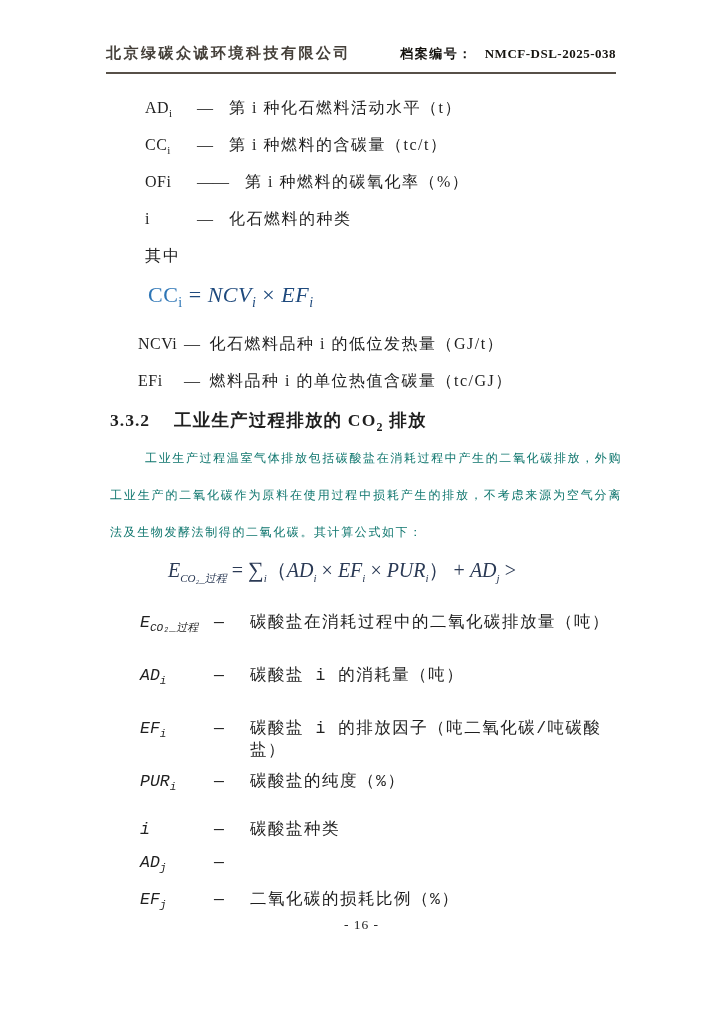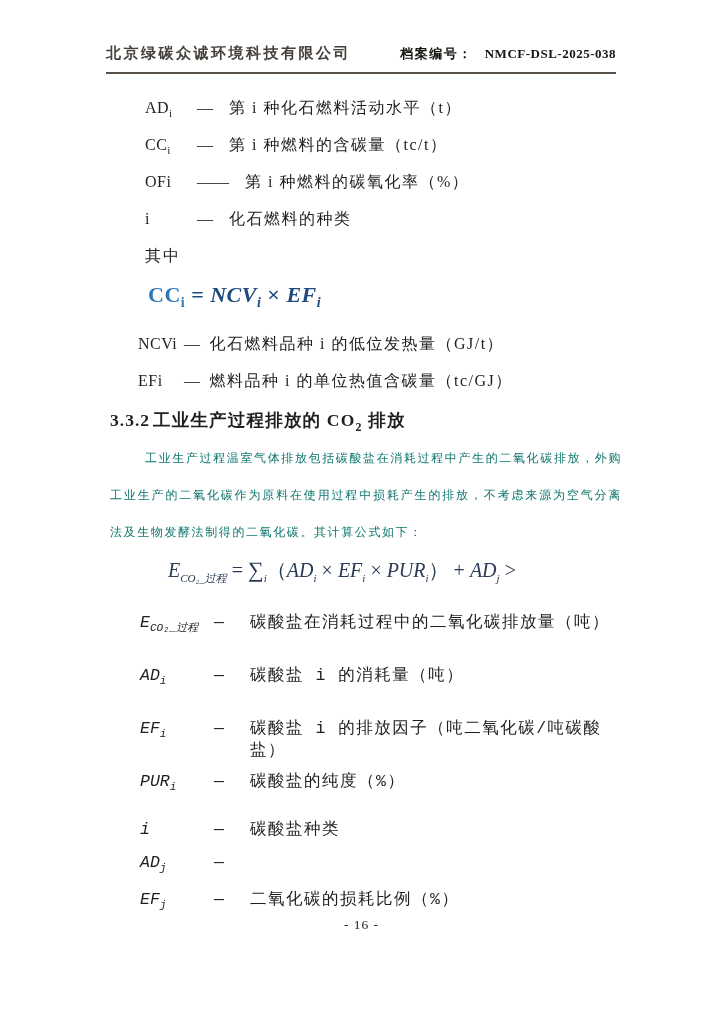--- a/index.html
+++ b/index.html
@@ -33,34 +33,34 @@
   
   .defs-fuel { padding-left: 35px; margin-top: 18px; }
   .defs-fuel .def-row { height: 18px; margin-bottom: 19px; }
   .defs-fuel .term { width: 52px; }
   .defs-fuel .dash { margin-right: 16px; letter-spacing: 0; }
   
   .among { padding-left: 35px; margin-top: 14px; font-size: 16px; letter-spacing: 2px; height: 18px; }
   
   .formula-cc {
     margin: 18px 0 0 38px; height: 32px;
-    font-size: 22px; font-weight: bold; font-style: italic;
+    font-size: 22px; font-weight: normal; font-style: italic;
     color: #1f4a7d; letter-spacing: 0.5px;
   }
   .formula-cc .cc { font-style: normal; color: #2e76b6; }
   .formula-cc sub { font-size: 14px; }
   .formula-cc .op { font-style: normal; padding: 0 6px; }
   
   .defs-ncv { padding-left: 28px; margin-top: 20px; }
   .defs-ncv .def-row { height: 18px; margin-bottom: 19px; }
   .defs-ncv .term { width: 46px; }
   .defs-ncv .dash { margin-right: 8px; }
   
   .section-heading { margin-top: 14px; font-size: 17.5px; font-weight: bold; letter-spacing: 1.2px; height: 24px; }
-  .section-heading .num { margin-right: 3px; letter-spacing: 1px; }
+  .section-heading .num { margin-right: 24px; letter-spacing: 1px; }
   .section-heading sub { font-size: 12px; }
   
   .para {
     margin-top: 8px;
     font-size: 12px; letter-spacing: 1.6px; line-height: 37px;
     text-align: justify; text-indent: 35px;
     color: #0f766e;
   }
   
   .formula-e {

